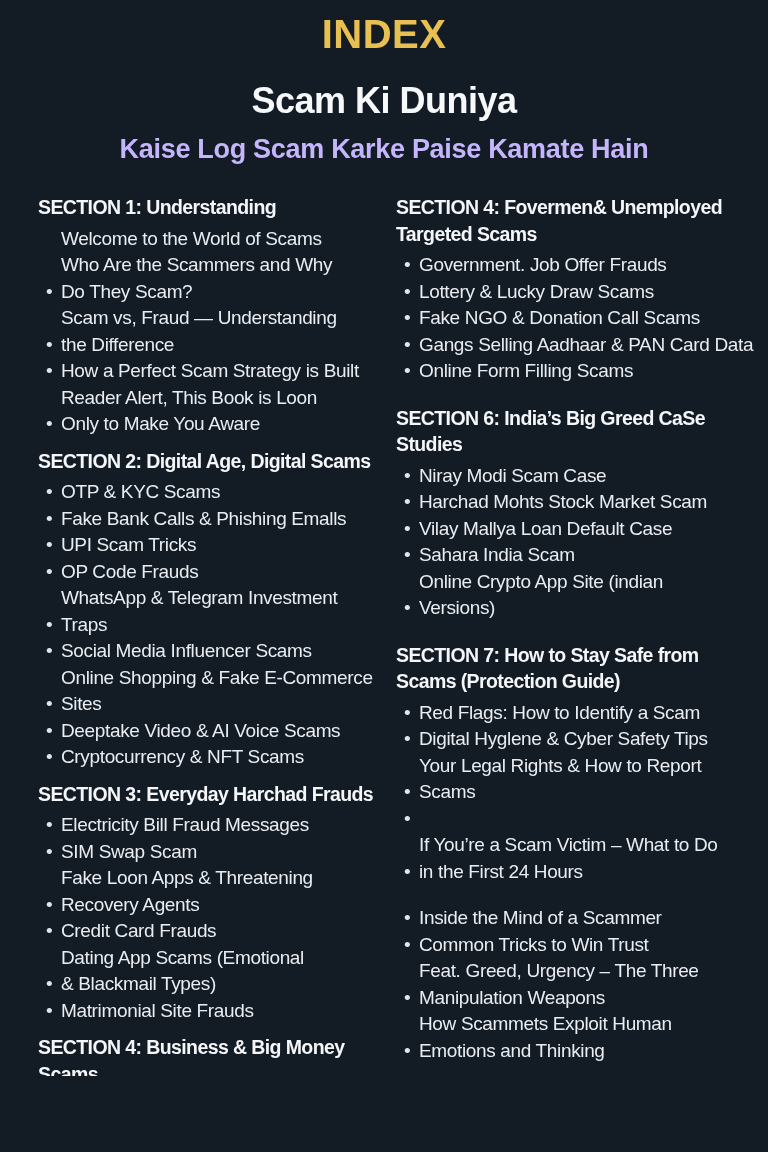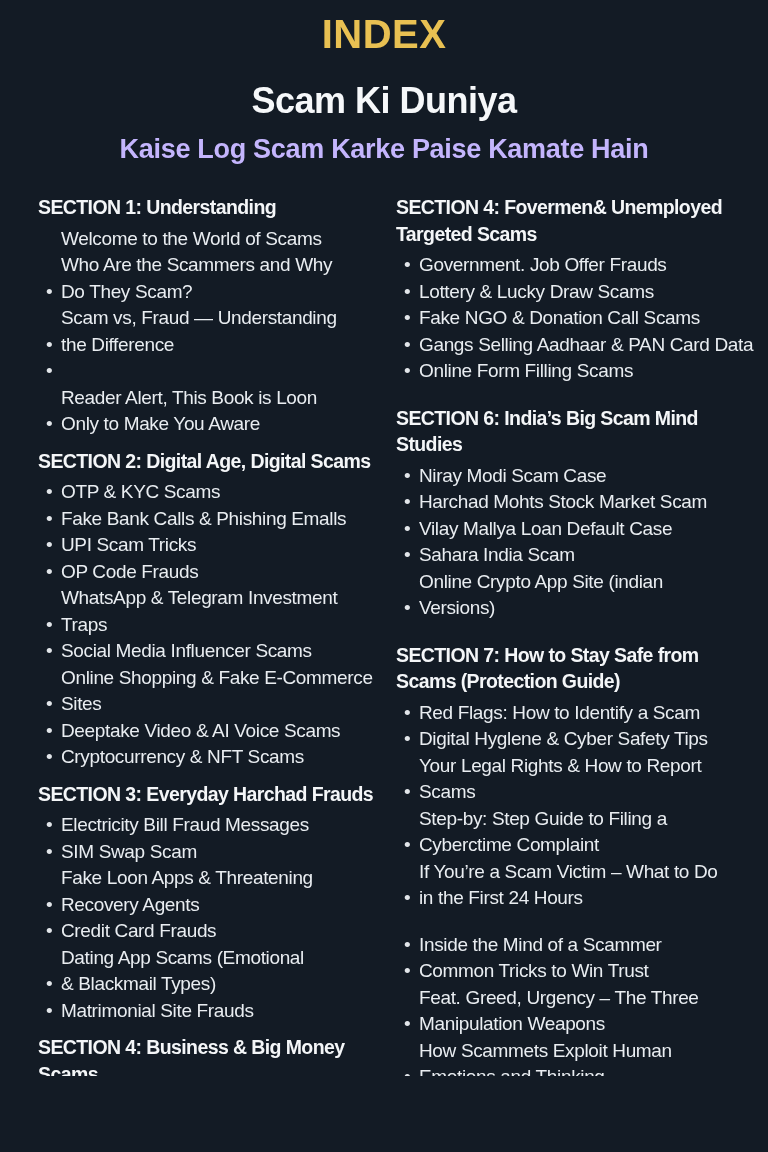--- a/index.html
+++ b/index.html
@@ -121,20 +121,21 @@
               <span class="item-text">Who Are the Scammers and Why
 Do They Scam?</span>
             </li>
             <li class="toc-item">
               <span class="bullet">•</span>
               <span class="item-text">Scam vs, Fraud — Understanding
 the Difference</span>
             </li>
             <li class="toc-item">
               <span class="bullet">•</span>
+              <span class="item-text">How a Perfect Scam Strategy is Built</span>
             </li>
             <li class="toc-item">
               <span class="bullet">•</span>
               <span class="item-text">Reader Alert, This Book is Loon
 Only to Make You Aware</span>
             </li>
           </ul>
         </div>
         <div class="toc-section">
           <div class="section-heading">SECTION 2: Digital Age, Digital Scams</div>
@@ -246,21 +247,21 @@
               <span class="bullet">•</span>
               <span class="item-text">Gangs Selling Aadhaar &amp; PAN Card Data</span>
             </li>
             <li class="toc-item">
               <span class="bullet">•</span>
               <span class="item-text">Online Form Filling Scams</span>
             </li>
           </ul>
         </div>
         <div class="toc-section">
-          <div class="section-heading">SECTION 6: India’s Big Scam Mind
+          <div class="section-heading">SECTION 6: India’s Big Greed CaSe
 Studies</div>
           <ul class="section-list">
             <li class="toc-item">
               <span class="bullet">•</span>
               <span class="item-text">Niray Modi Scam Case</span>
             </li>
             <li class="toc-item">
               <span class="bullet">•</span>
               <span class="item-text">Harchad Mohts Stock Market Scam</span>
             </li>
@@ -291,22 +292,20 @@
               <span class="bullet">•</span>
               <span class="item-text">Digital Hyglene &amp; Cyber Safety Tips</span>
             </li>
             <li class="toc-item">
               <span class="bullet">•</span>
               <span class="item-text">Your Legal Rights &amp; How to Report
 Scams</span>
             </li>
             <li class="toc-item">
               <span class="bullet">•</span>
-              <span class="item-text">Step-by: Step Guide to Filing a
-Cyberctime Complaint</span>
             </li>
             <li class="toc-item">
               <span class="bullet">•</span>
               <span class="item-text">If You’re a Scam Victim – What to Do
 in the First 24 Hours</span>
             </li>
           </ul>
         </div>
         <div class="toc-section">
           <ul class="section-list">

